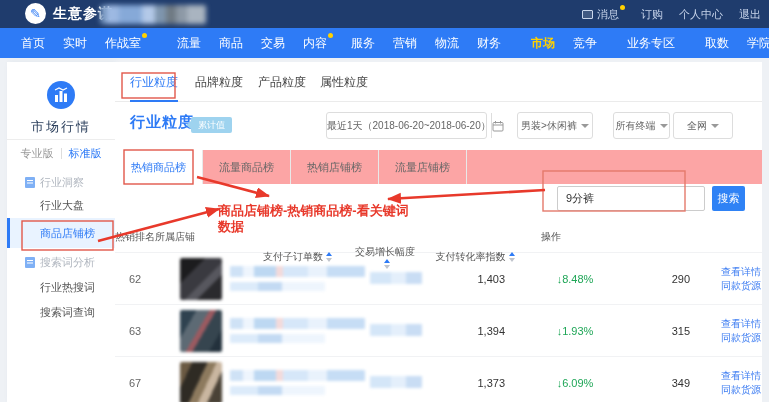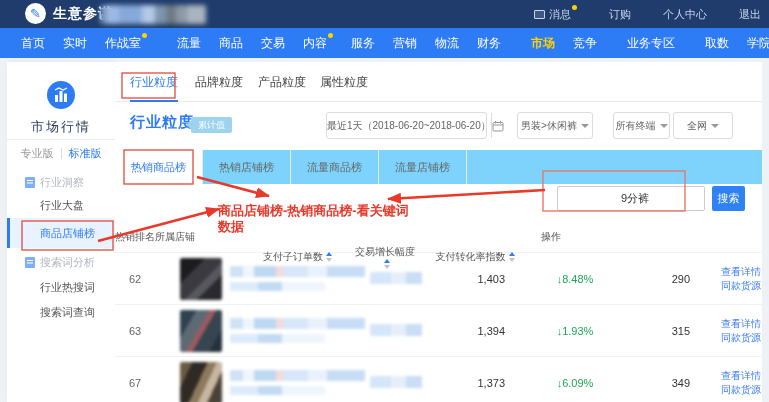--- a/index.html
+++ b/index.html
@@ -6,21 +6,21 @@
   body { font-family:"Liberation Sans","DejaVu Sans",sans-serif; background:#fff; }
   #app { position:relative; width:769px; height:402px; background:#eef1f5; overflow:hidden; }
 
   
   .topbar { position:absolute; left:0; top:0; width:769px; height:28px; background:#1f3c6d; }
   .logo-circle { position:absolute; left:25px; top:3px; width:21px; height:21px; border-radius:50%;
                  background:#fff; color:#2e7bf6; font-size:13px; text-align:center; line-height:21px; }
   .logo-text { position:absolute; left:53px; top:5px; color:#fff; font-size:14px; font-weight:bold; letter-spacing:1px; }
   .hblur { position:absolute; left:100px; top:5px; width:106px; height:19px; border-radius:2px; filter:blur(2.5px);
            background:linear-gradient(90deg,#6f8fb8 0 6%,#9db9e2 6% 18%,#86a9d8 18% 40%,#b3c9e8 40% 52%,#7e95ad 52% 62%,#6f7a83 62% 72%,#8d99a6 72% 82%,#a9b4c0 82% 100%); }
-  .top-right { position:absolute; right:8px; top:0; height:28px; display:flex; align-items:center; gap:32px;
+  .top-right { position:absolute; right:8px; top:0; height:28px; display:flex; align-items:center; gap:16px;
                color:#c9d6ec; font-size:11px; }
   .top-right .itm { display:flex; align-items:flex-start; cursor:pointer; }
   .ydot { display:inline-block; width:5px; height:5px; border-radius:50%; background:#ffd100; margin-left:1px; margin-top:-2px; }
   .msgicon { display:inline-block; width:11px; height:9px; border:1px solid #c9d6ec; border-radius:1px; margin:3px 4px 0 0; background:rgba(255,255,255,.15); }
 
   
   .navbar { position:absolute; left:0; top:28px; width:769px; height:30px; background:#2e7bf6;
             display:flex; align-items:center; padding-left:12px; color:#fff; font-size:12px; }
   .nitem { padding:0 9px; cursor:pointer; white-space:nowrap; display:flex; align-items:flex-start; }
   .nitem.active { color:#ffd100; font-weight:bold; }
@@ -62,28 +62,28 @@
           display:flex; align-items:center; justify-content:center; font-size:10px; color:#666; cursor:pointer; }
   .datebox { left:211px; width:161px; justify-content:space-between; }
   .datebox .dtext { flex:1; text-align:center; white-space:nowrap; }
   .datebox .cal { width:22px; height:100%; border-left:1px solid #ddd; display:flex; align-items:center; justify-content:center; }
   .dd1 { left:402px; width:76px; }
   .dd2 { left:498px; width:57px; }
   .dd3 { left:558px; width:60px; }
   .chev { width:0; height:0; border-left:4px solid transparent; border-right:4px solid transparent; border-top:4px solid #999; margin-left:4px; }
 
   
-  .r-tabs { position:absolute; left:0; top:88px; width:647px; height:34px; background:#7dd3fc; display:flex; }
+  .r-tabs { position:absolute; left:0; top:88px; width:647px; height:34px; background:#fca5a5; display:flex; }
   .r-tab { width:88px; height:34px; line-height:34px; text-align:center; font-size:11px; color:#666;
            border-right:1px solid #e9e9e9; cursor:pointer; }
   .r-tab.active { background:#fff; color:#2e7bf6; }
 
   
   .search-input { position:absolute; left:442px; top:124px; width:148px; height:25px; border:1px solid #ccc; border-radius:2px;
-                  font-size:11px; color:#333; padding-left:8px; font-family:inherit;text-align:center; }
+                  font-size:11px; color:#333; padding-left:8px; font-family:inherit; }
   .search-btn { position:absolute; left:597px; top:124px; width:33px; height:25px; background:#2f82f5; color:#fff;
                 font-size:11px; border:none; border-radius:2px; cursor:pointer; }
 
   
   .annot { position:absolute; left:103px; top:141px; width:200px; font-size:13px; line-height:16px;
            font-weight:bold; color:#e8392b; word-break:break-all; }
 
   
   .table { position:absolute; left:0; top:160px; width:647px; }
   .thead { display:flex; align-items:center; height:30px; font-size:10px; color:#555; }
@@ -281,22 +281,22 @@
         <span>所有终端</span>
         <span class="chev"></span>
       </div>
     <div class="ctrl dd3">
         <span>全网</span>
         <span class="chev"></span>
       </div>
 
     <div class="r-tabs">
       <span class="r-tab active">热销商品榜</span>
+      <span class="r-tab">流量商品榜</span>
       <span class="r-tab">热销店铺榜</span>
-      <span class="r-tab">流量商品榜</span>
       <span class="r-tab">流量店铺榜</span>
     </div>
 
     <input class="search-input" type="text" value="9分裤" style="">
     <button class="search-btn">搜索</button>
 
     <div class="annot">商品店铺榜-热销商品榜-看关键词数据</div>
 
     <div class="table">
       <div class="thead">

